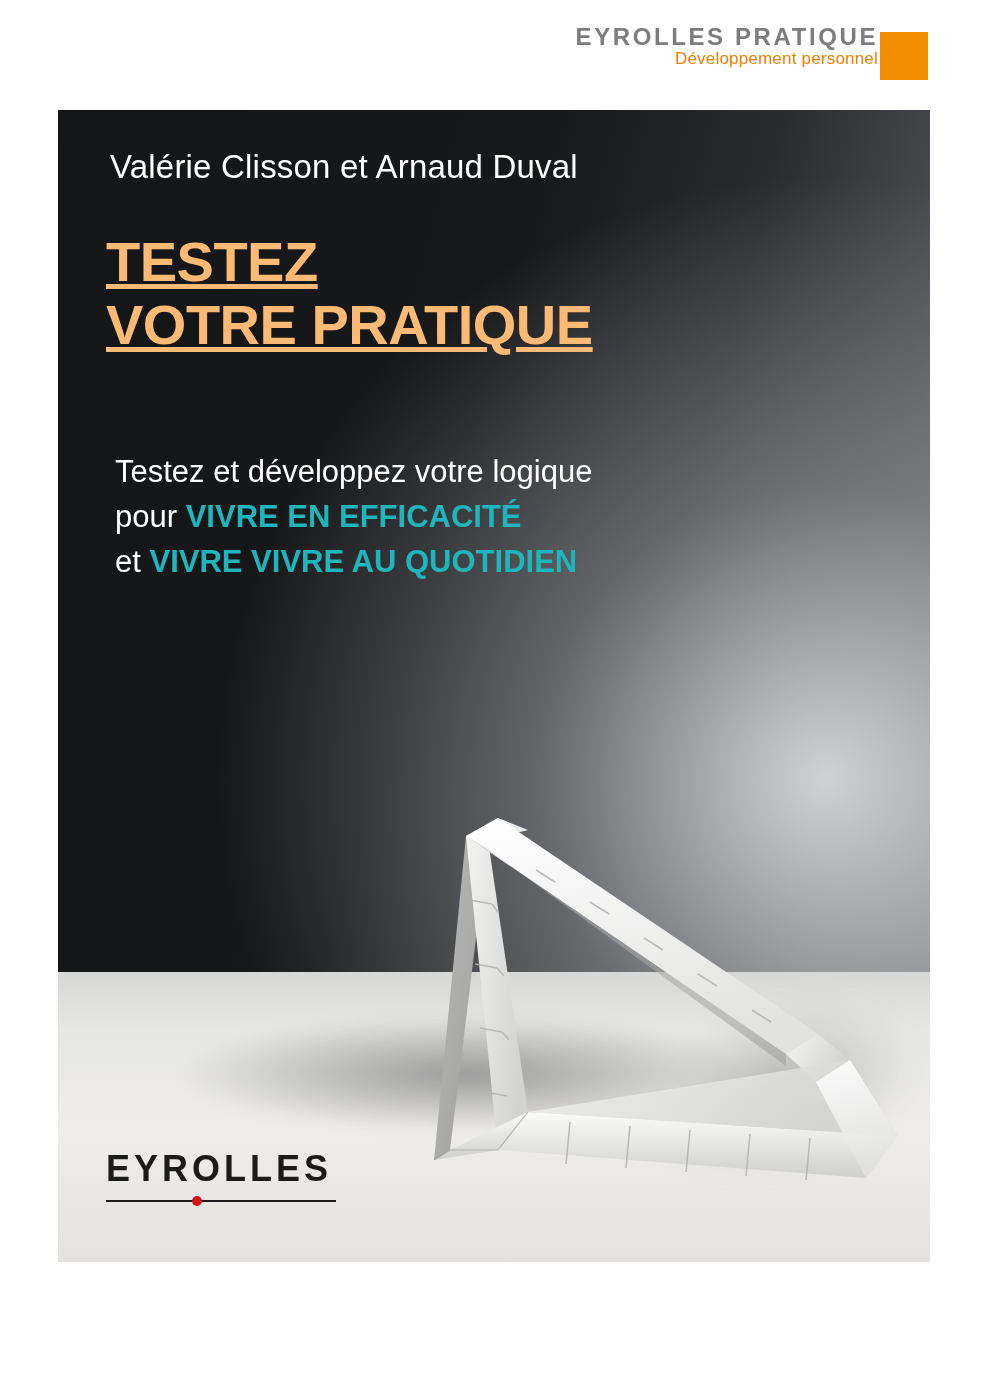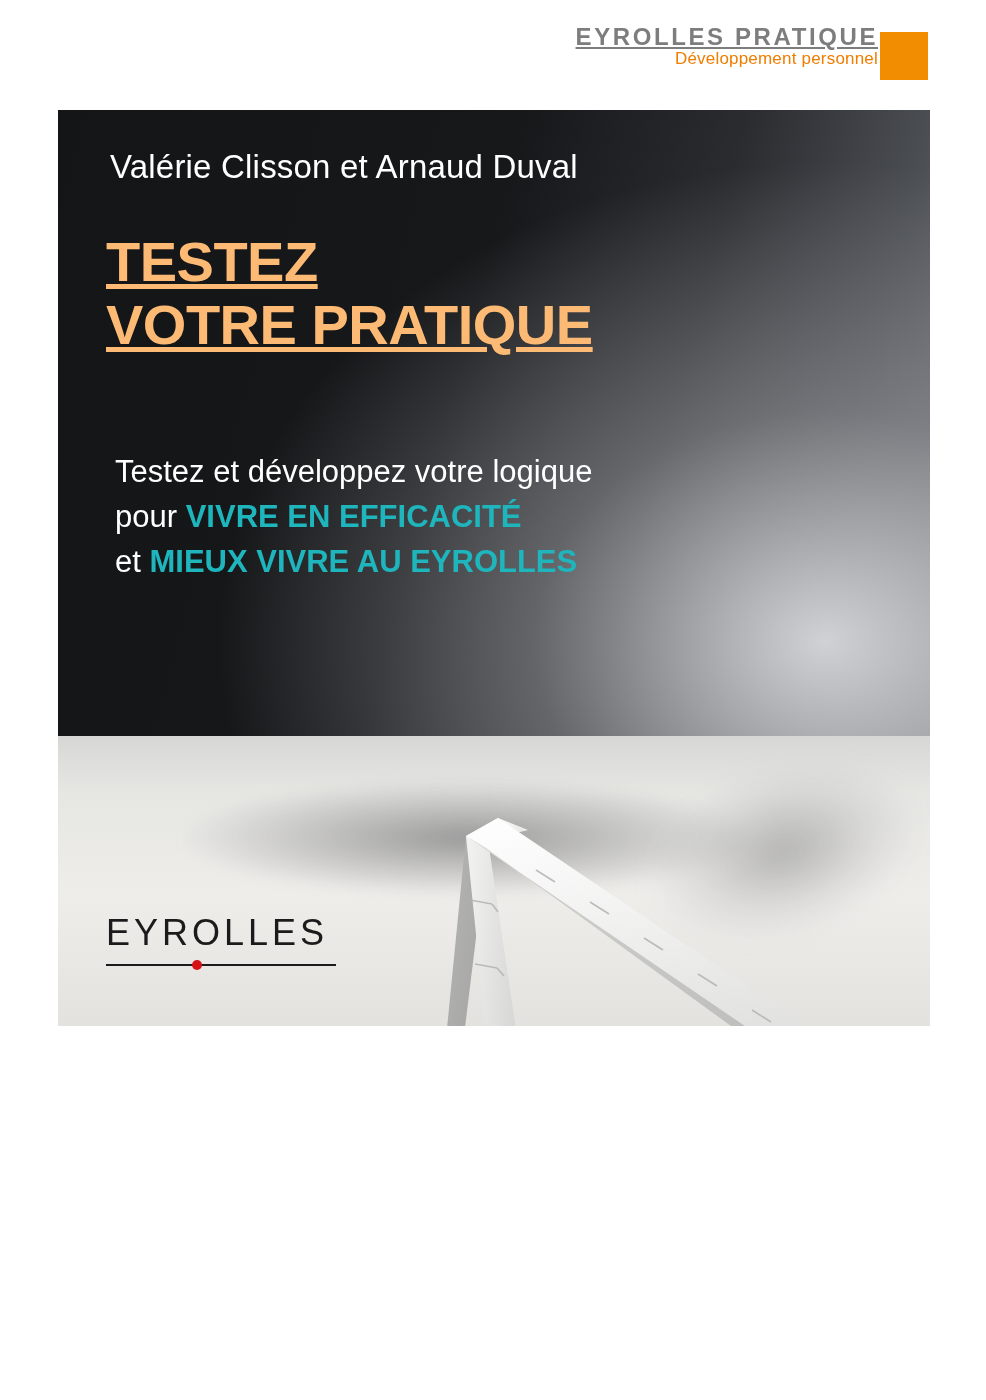--- a/index.html
+++ b/index.html
@@ -37,21 +37,20 @@
     top: 24px;
     text-align: right;
   }
   .imprint-line1 {
     font-size: 24px;
     letter-spacing: 2.6px;
     font-weight: bold;
     color: #7d7d7d;
     line-height: 1.05;
     white-space: nowrap;
-    text-decoration: underline;
   }
   .imprint-line2 {
     font-size: 17px;
     color: #ef7d00;
     letter-spacing: 0.2px;
     margin-top: 0;
     white-space: nowrap;
   }
   .orange-square {
     position: absolute;
@@ -61,21 +60,21 @@
     height: 48px;
     background: #f28c00;
   }
 
   
   .panel {
     position: absolute;
     left: 58px;
     top: 110px;
     width: 872px;
-    height: 916px;
+    height: 1152px;
     overflow: hidden;
     background: #111214;
   }
   .panel-bg {
     position: absolute;
     inset: 0;
     background:
       radial-gradient(120% 90% at 88% 58%, rgba(215,216,218,0.95) 0%, rgba(150,152,156,0.55) 28%, rgba(40,41,44,0.0) 58%),
       linear-gradient(105deg, #141517 0%, #17181a 42%, #2a2c30 62%, #4a4d52 78%, #6d7076 92%, #87898e 100%);
   }
@@ -156,21 +155,21 @@
 
   
   .logo {
     position: absolute;
     left: 48px;
     bottom: 56px;
     width: 230px;
   }
   .logo-name {
     font-size: 36px;
-    font-weight: normal;
+    font-weight: bold;
     letter-spacing: 4px;
     color: #1b1b1b;
   }
   .logo-rule {
     position: relative;
     margin-top: 6px;
     height: 10px;
   }
   .logo-rule:before {
     content: "";
@@ -274,21 +273,21 @@
     <div class="authors">Valérie Clisson et Arnaud Duval</div>
 
     <div class="title">
       <span>TESTEZ</span>
       <span class="l2">VOTRE PRATIQUE</span>
     </div>
 
     <div class="subtitle">
       <div>Testez et développez votre logique</div>
       <div><span>pour </span><span class="hl">VIVRE EN EFFICACITÉ</span></div>
-      <div><span>et </span><span class="hl">MIEUX VIVRE AU EYROLLES</span></div>
+      <div><span>et </span><span class="hl">VIVRE VIVRE AU QUOTIDIEN</span></div>
     </div>
 
     <div class="logo">
       <div class="logo-name">EYROLLES</div>
       <div class="logo-rule">
         <div class="logo-dot"></div>
       </div>
     </div>
   </div>
 

